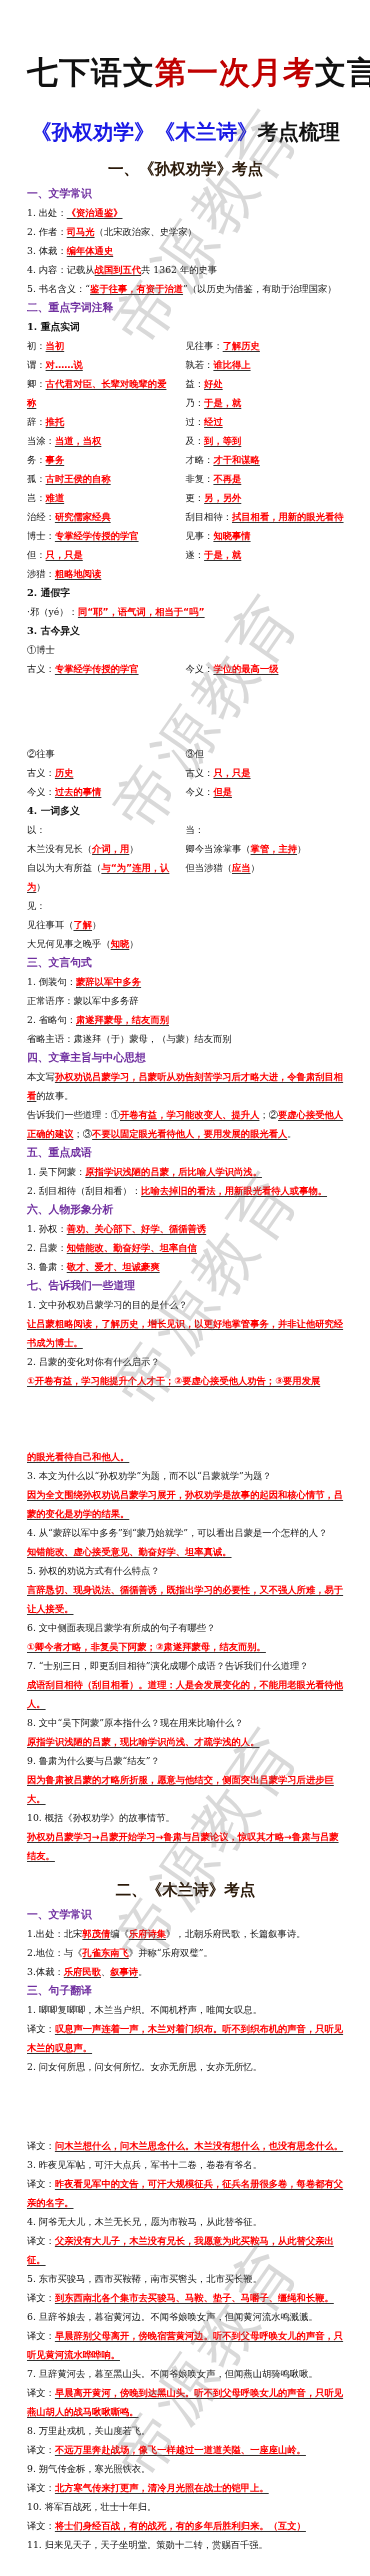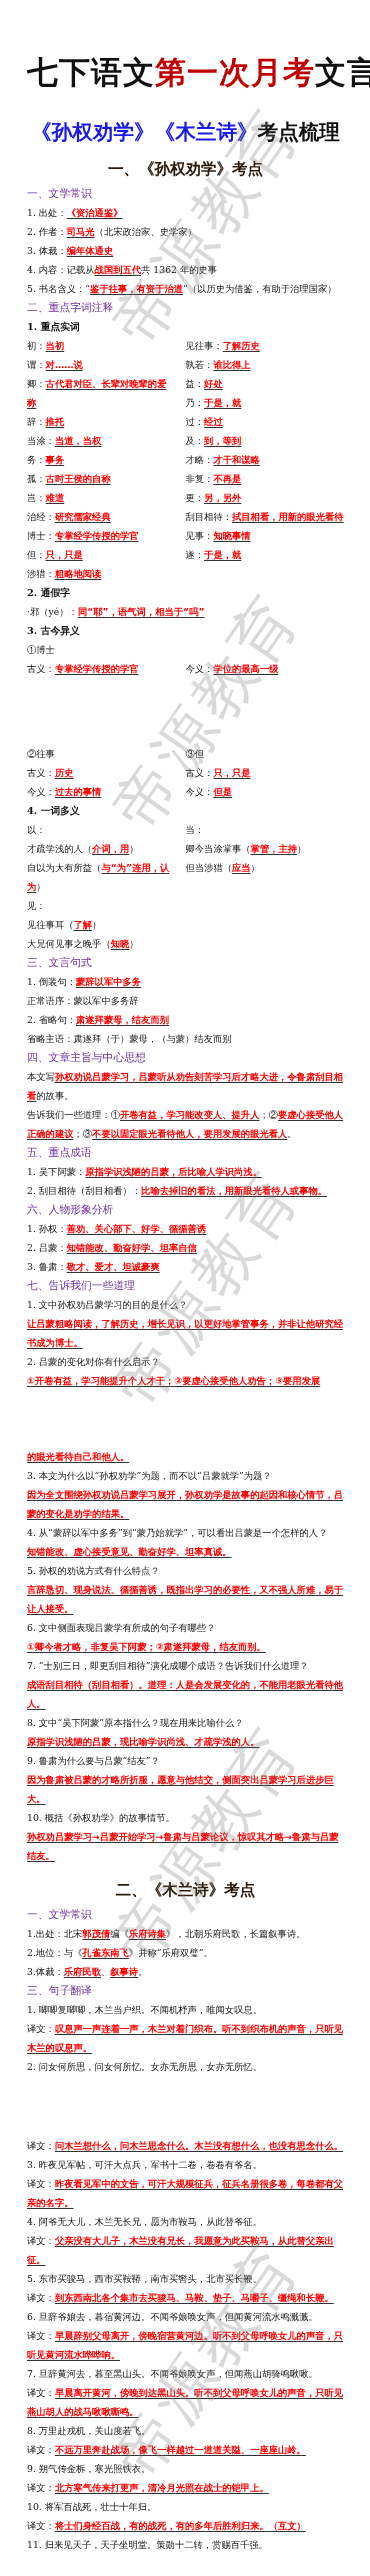--- a/index.html
+++ b/index.html
@@ -7,21 +7,21 @@
        font-family:"DejaVu Serif","Liberation Serif",serif;color:#111;}
   .page{position:relative;padding:0 27px 0 27px;}
   .title{margin:0;padding-top:54px;text-align:center;font-family:"DejaVu Sans","Liberation Sans",sans-serif;
          font-weight:bold;font-size:31px;letter-spacing:1px;line-height:37px;white-space:nowrap;}
   .title .hl{color:#c00000;}
   .subtitle{text-align:center;margin-top:28px;font-family:"DejaVu Sans","Liberation Sans",sans-serif;
             font-size:20.6px;line-height:26px;font-weight:bold;}
   .subtitle .blue{color:#1a1ae6;}
   .sec-title{text-align:center;font-family:"DejaVu Serif","Liberation Serif",serif;font-weight:bold;
              font-size:15.5px;line-height:23px;color:#2b1a0a;margin:12.4px 0 4.1px;}
-  .h{font-family:"DejaVu Sans","Liberation Sans",sans-serif;font-weight:normal;color:#7030a0;
+  .h{font-family:"DejaVu Sans","Liberation Sans",sans-serif;font-weight:bold;color:#7030a0;
      font-size:10.8px;line-height:19px;}
   .sub{font-weight:bold;font-size:9.8px;line-height:19px;}
   .line{font-size:9.3px;line-height:19px;}
   .ans{color:#ff0000;font-weight:bold;font-family:"DejaVu Sans","Liberation Sans",sans-serif;
        text-decoration:underline;text-decoration-color:#333;text-underline-offset:2.1px;}
   .two{display:flex;}
   .two > div{width:50%;}
   .gap{display:block;}
   .watermark{position:absolute;font-family:"DejaVu Sans","Liberation Sans",sans-serif;
              font-size:62px;color:rgba(120,120,120,0.28);transform:rotate(-55deg);
@@ -112,21 +112,21 @@
       <div class="two line">
         <div><span>今义：</span><span class="ans">过去的事情</span></div>
         <div><span>今义：</span><span class="ans">但是</span></div>
       </div>
       <div class="sub">4. 一词多义</div>
       <div class="two line">
         <div><span>以：</span></div>
         <div><span>当：</span></div>
       </div>
       <div class="two line">
-        <div><span>才疏学浅的人（</span><span class="ans">介词，用</span><span>）</span></div>
+        <div><span>木兰没有兄长（</span><span class="ans">介词，用</span><span>）</span></div>
         <div><span>卿今当涂掌事（</span><span class="ans">掌管，主持</span><span>）</span></div>
       </div>
       <div class="two line">
         <div><span>自以为大有所益（</span><span class="ans">与“为”连用，认为</span><span>）</span></div>
         <div><span>但当涉猎（</span><span class="ans">应当</span><span>）</span></div>
       </div>
       <div class="line"><span>见：</span></div>
       <div class="line"><span>见往事耳（</span><span class="ans">了解</span><span>）</span></div>
       <div class="line"><span>大兄何见事之晚乎（</span><span class="ans">知晓</span><span>）</span></div>
       <div class="h">三、文言句式</div>

